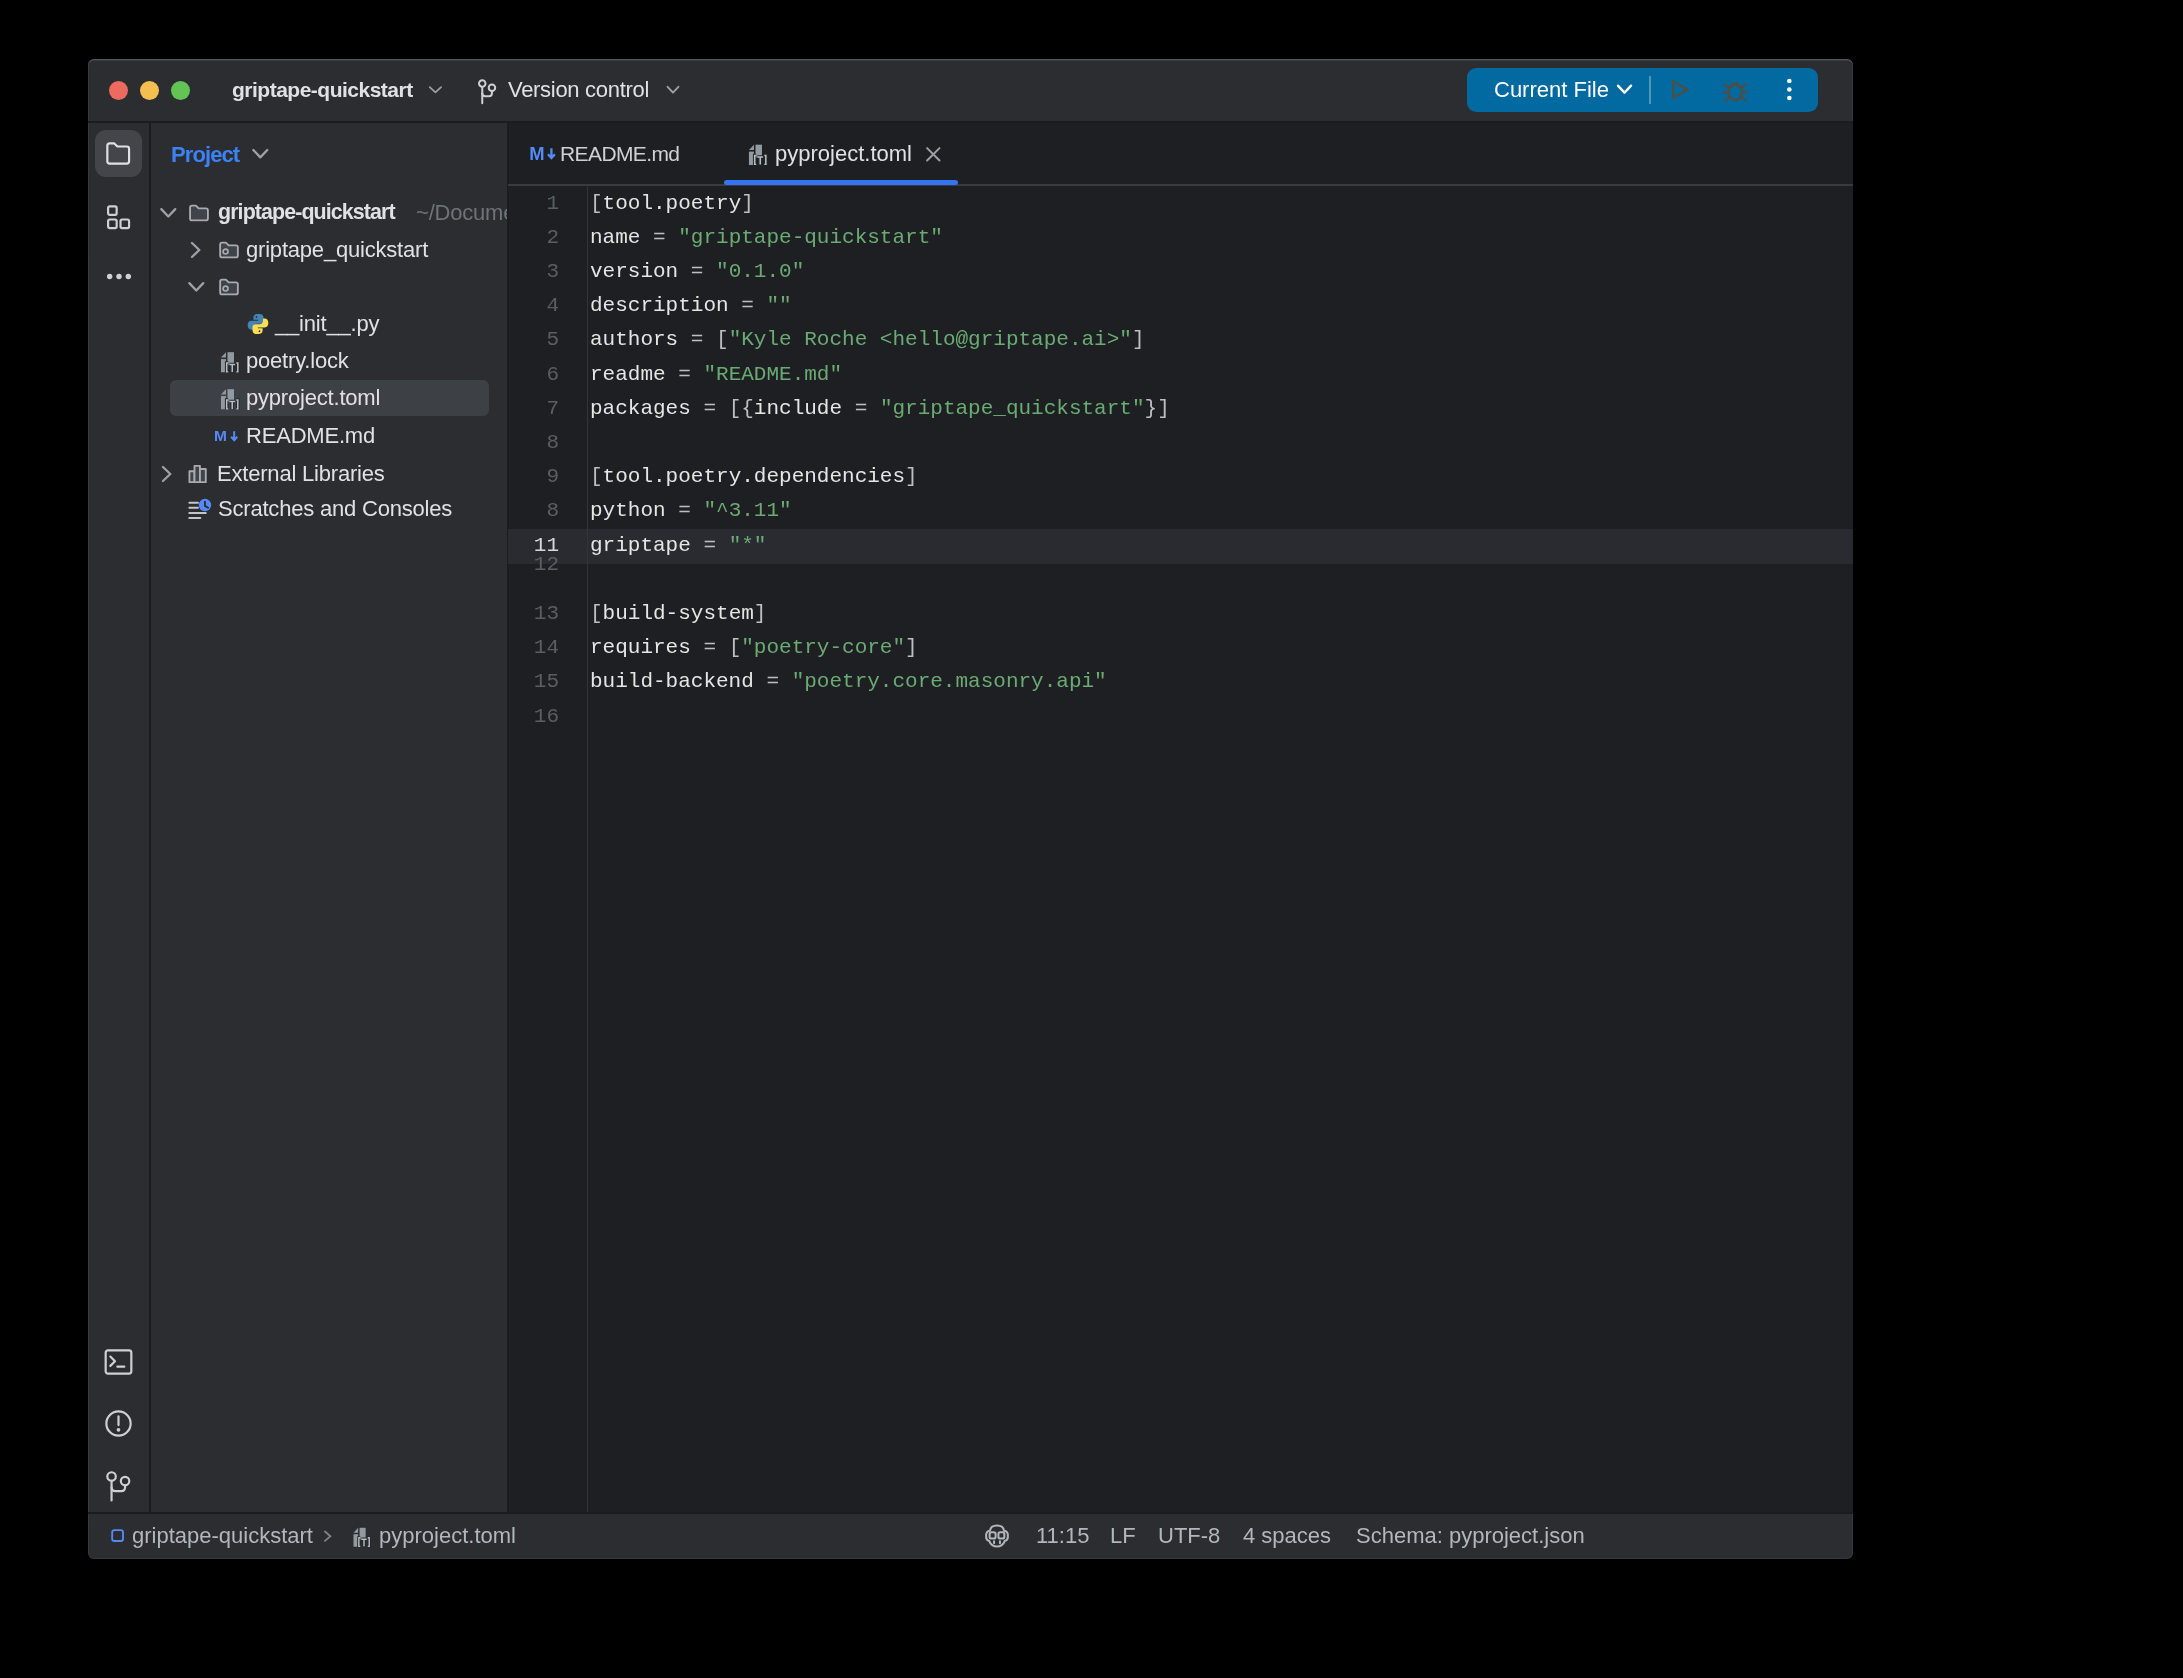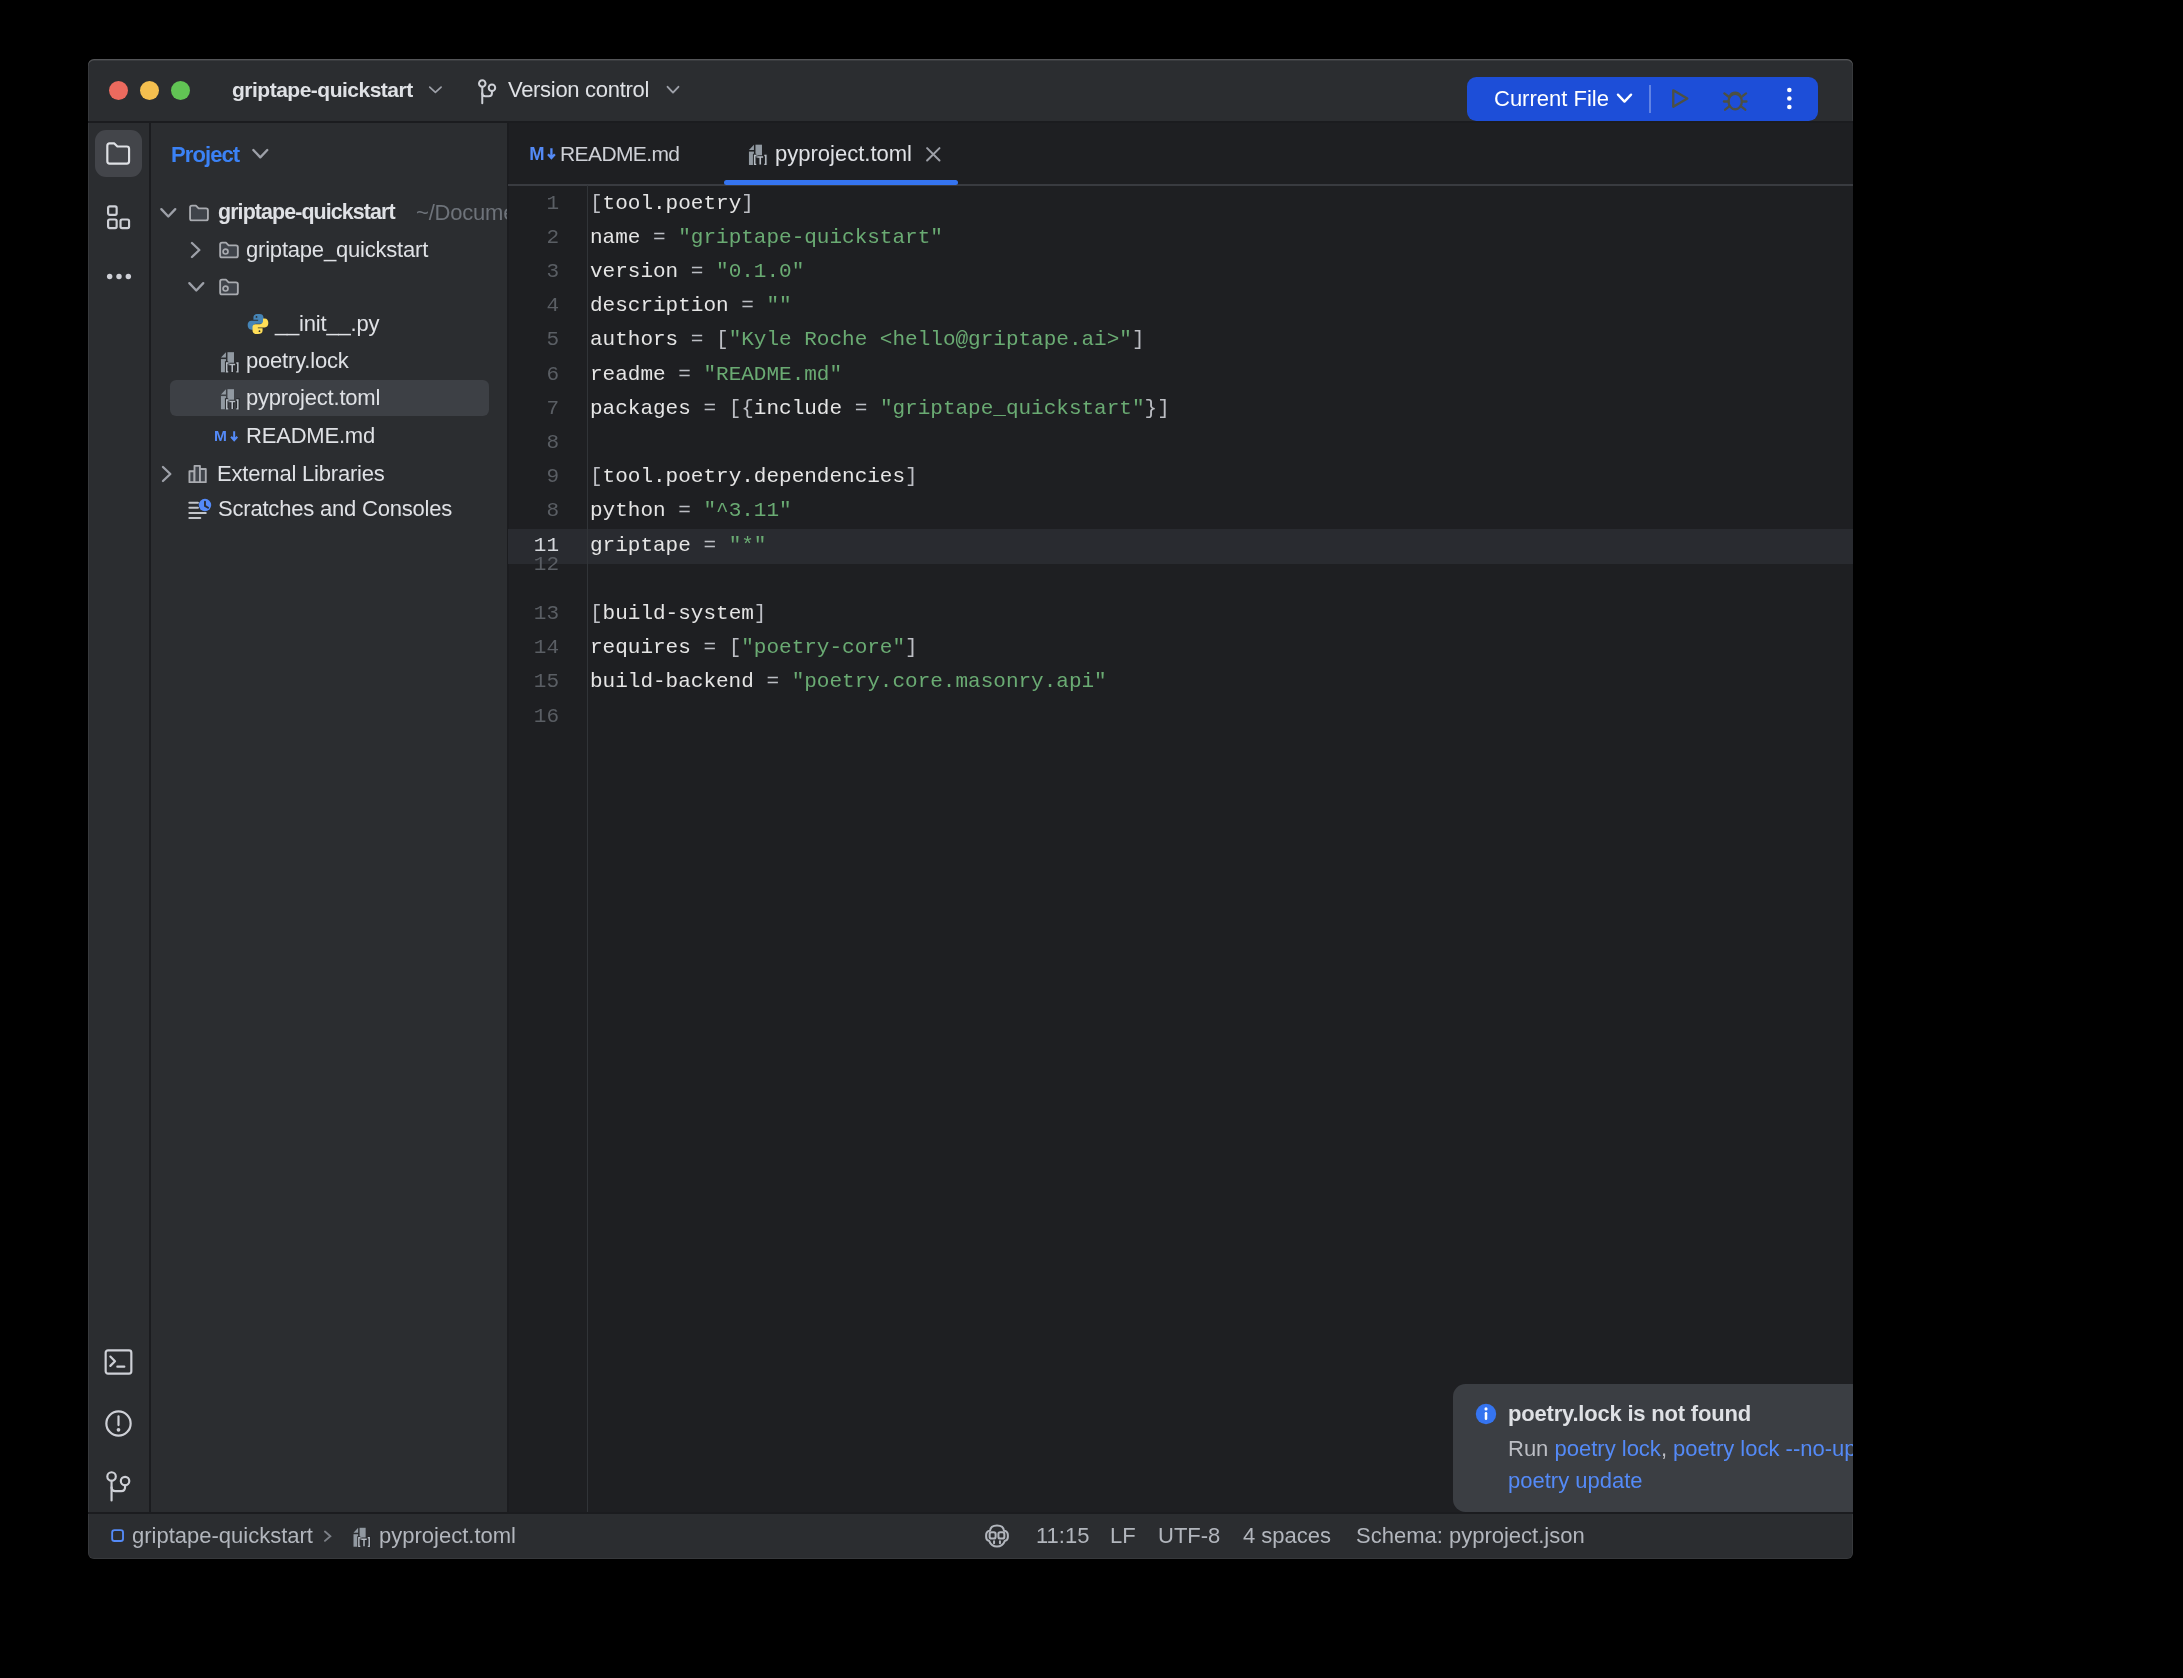--- a/index.html
+++ b/index.html
@@ -53,21 +53,21 @@
         <circle cx="18" cy="11" r="4.2"></circle>
         <path d="M5.5 10 L5.5 31"></path>
         <path d="M18 15.5 L18 18 Q18 22 14 22 L9.5 22 Q5.5 22 5.5 18"></path>
       </g>
     </svg>
   <div class="abs tbtext" style="left:420px; font-size:22px; letter-spacing:-0.3px;">Version control</div>
   <svg class="abs" style="left:578px; top:26.4px;" width="14" height="10" viewBox="0 0 22 15">
       <path d="M2.5 2.5 L11 11.5 L19.5 2.5" stroke="#9da0a8" stroke-width="3" fill="none" stroke-linecap="round" stroke-linejoin="round"></path>
     </svg>
 
-  <div class="abs" style="left:1379px; top:18px; width:351px; height:44px; background:#1d4ed8; border-radius:9.3px;">
+  <div class="abs" style="left:1379px; top:9px; width:351px; height:44px; background:#0369a1; border-radius:9.3px;">
     <div class="abs" style="left:27px; top:0; height:44px; line-height:44px; color:#fff; font-size:22px;">Current File</div>
     <svg class="abs" style="left:149px; top:16.3px;" width="17" height="11" viewBox="0 0 22 14">
         <path d="M2.5 2 L11 11 L19.5 2" stroke="#fff" stroke-width="3" fill="none" stroke-linecap="round" stroke-linejoin="round"></path>
       </svg>
     <div class="abs" style="left:182px; top:7.8px; width:1.6px; height:28px; background:rgba(255,255,255,.3);"></div>
     <svg class="abs" style="left:200px; top:9.3px;" width="25" height="25" viewBox="0 0 32 32">
         <path d="M8 5.5 L26 16 L8 26.5 Z" stroke="#4c5044" stroke-width="3" fill="none" stroke-linejoin="round"></path>
       </svg>
     <svg class="abs" style="left:255px; top:8.5px;" width="26.4" height="26.4" viewBox="0 0 34 34">
         <g stroke="#4c5044" stroke-width="3" fill="none" stroke-linecap="round">
@@ -370,29 +370,20 @@
     <div class="abs sitem" style="left:1268px; top:0; height:45px; line-height:45px;">Schema: pyproject.json</div>
     <svg class="abs" style="left:1960px; top:12.4px;" width="22" height="22" viewBox="0 0 28 28">
         <g stroke="#b2b6bd" stroke-width="2.4" fill="none">
           <rect x="4" y="12" width="16" height="12" rx="2"></rect>
           <path d="M16 12 L16 8 Q16 3.5 20.5 3.5 Q25 3.5 25 8 L25 10"></path>
           <path d="M12 17 L12 20" stroke-linecap="round"></path>
         </g>
       </svg>
   </div>
 
-  <div class="abs notif">
-    <svg class="abs" style="left:22px; top:18.6px;" width="22" height="22" viewBox="0 0 28 28">
-        <circle cx="14" cy="14" r="13" fill="#3574f0"></circle>
-        <rect x="12.4" y="11.5" width="3.2" height="10" rx="1.6" fill="#fff"></rect>
-        <circle cx="14" cy="7.5" r="2" fill="#fff"></circle>
-      </svg>
-    <div class="abs" style="left:55px; top:17px; font-size:22px; font-weight:bold; letter-spacing:-0.2px; color:#dfe1e5;">poetry.lock is not found</div>
-    <div class="abs" style="left:55px; top:49px; font-size:22px; color:#bcbec4; line-height:32px; width:435px;">Run <span style="color:#548af7;">poetry lock</span>, <span style="color:#548af7;">poetry lock --no-update</span> or<br><span style="color:#548af7;">poetry update</span></div>
-  </div>
 
   <svg class="abs" style="left:1961px; top:78px;" width="33" height="34" viewBox="0 0 42 44">
       <g stroke="#ced0d6" stroke-width="2.8" fill="none" stroke-linejoin="round">
         <path d="M6 31 L6 29 Q9 26 9 17 Q9 7 17 7 L19 7 Q27 7 27 17 Q27 26 30 29 L30 31 Z"></path>
         <path d="M14 35 Q18 39 22 35"></path>
       </g>
       <circle cx="30" cy="8" r="7" fill="#548af7"></circle>
     </svg>
   <svg class="abs" style="left:1963px; top:143px;" width="28" height="31" viewBox="0 0 36 40">
       <g stroke="#ced0d6" stroke-width="2.6" fill="none">

